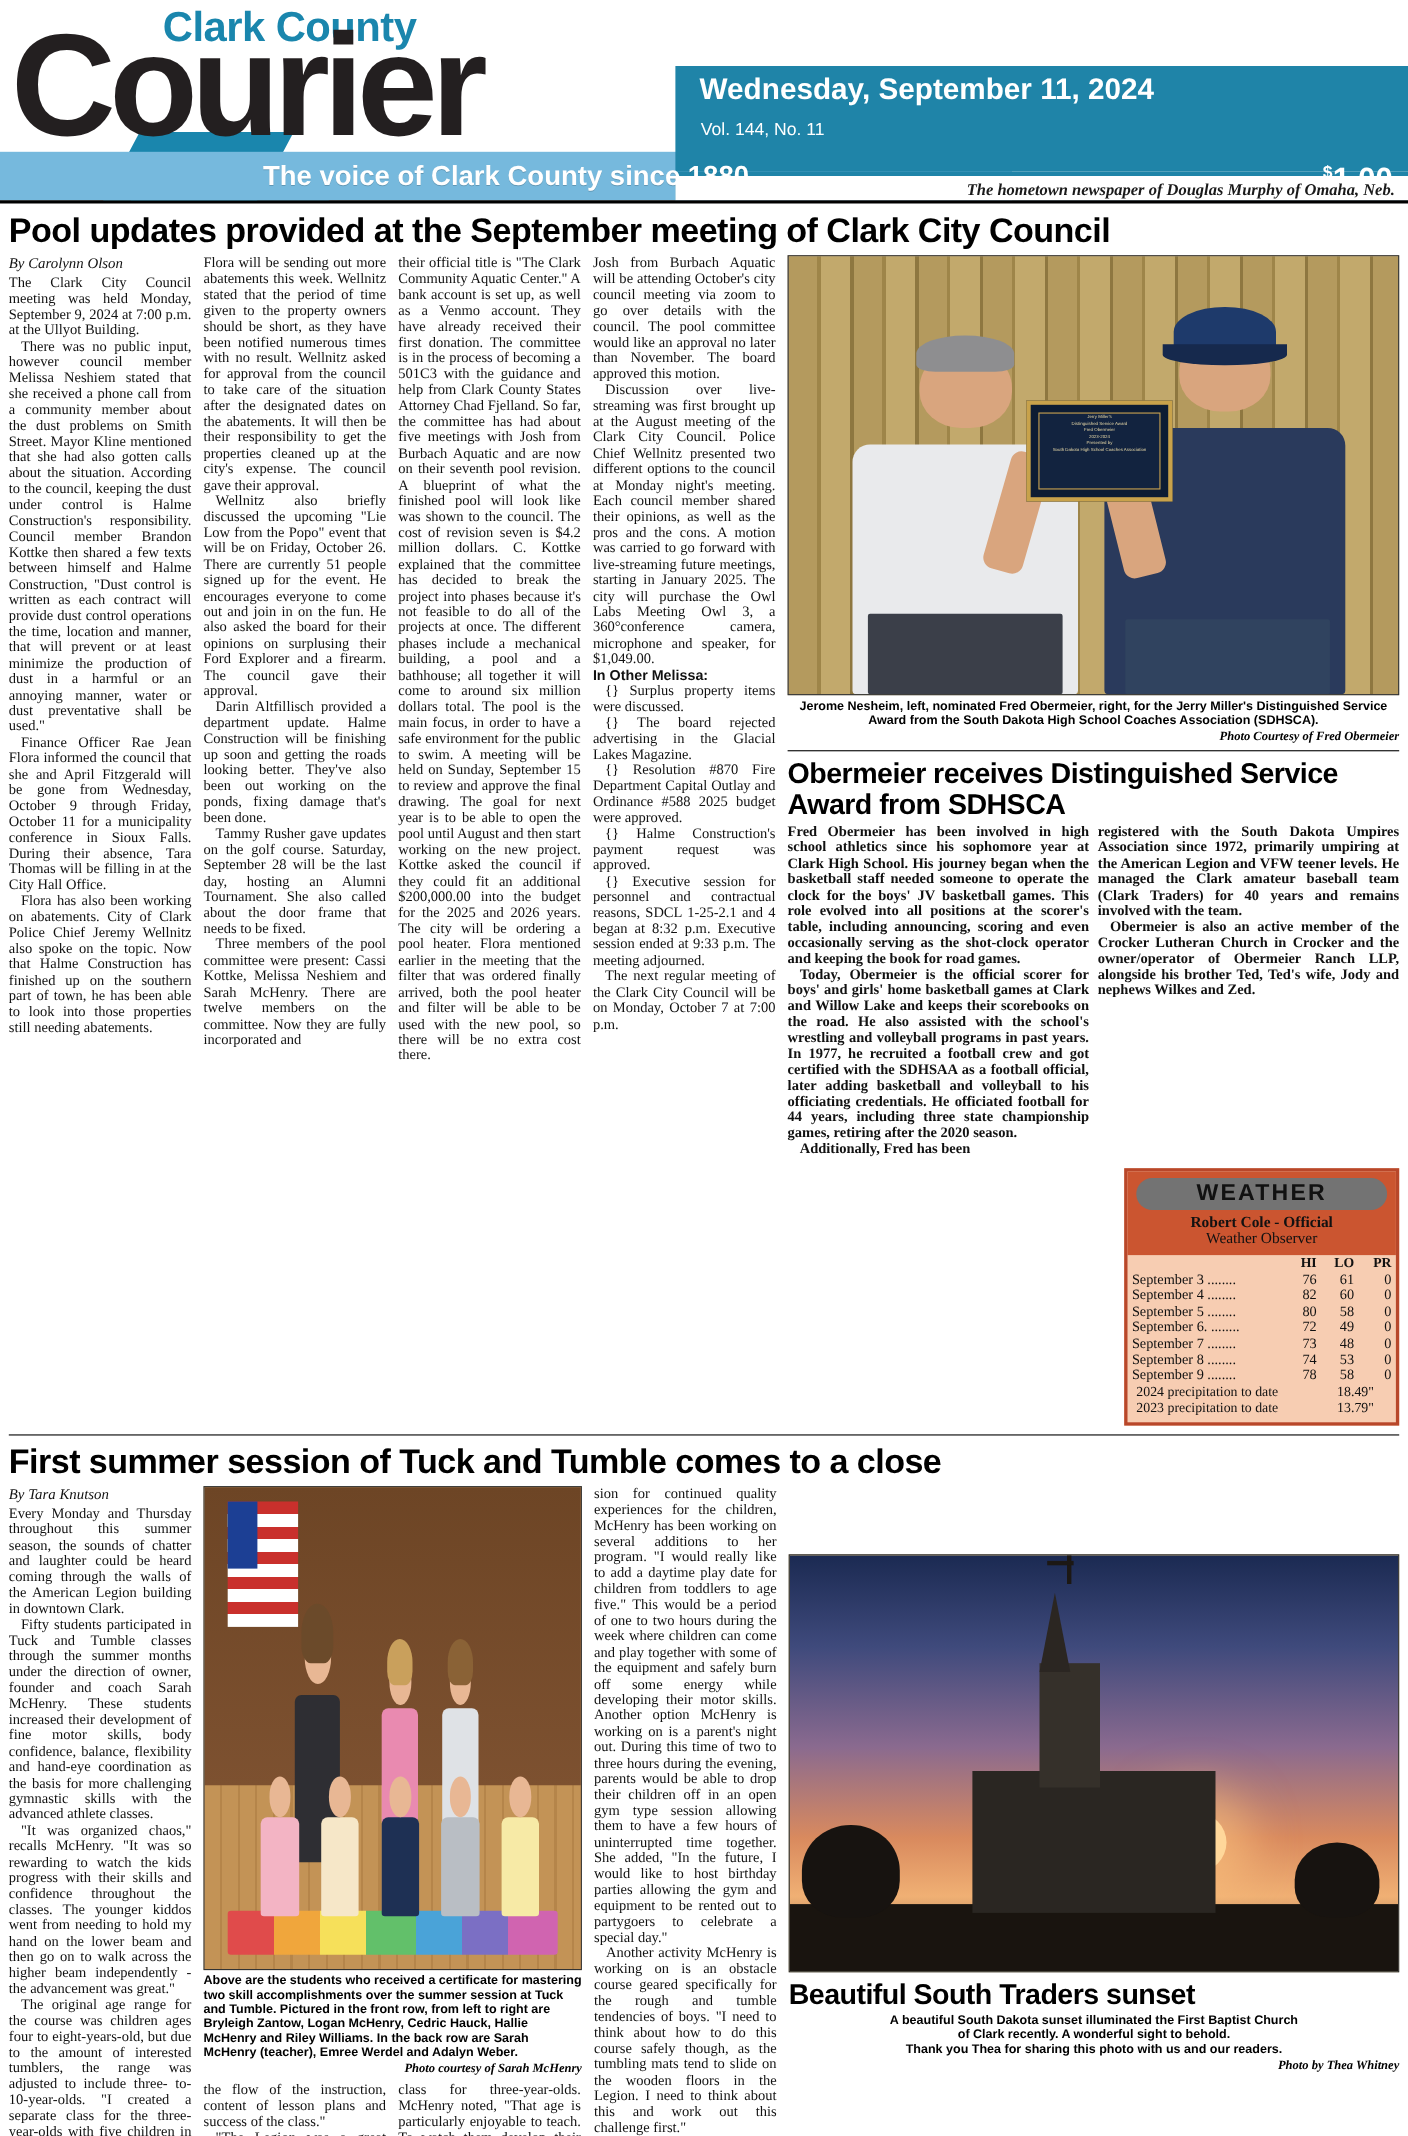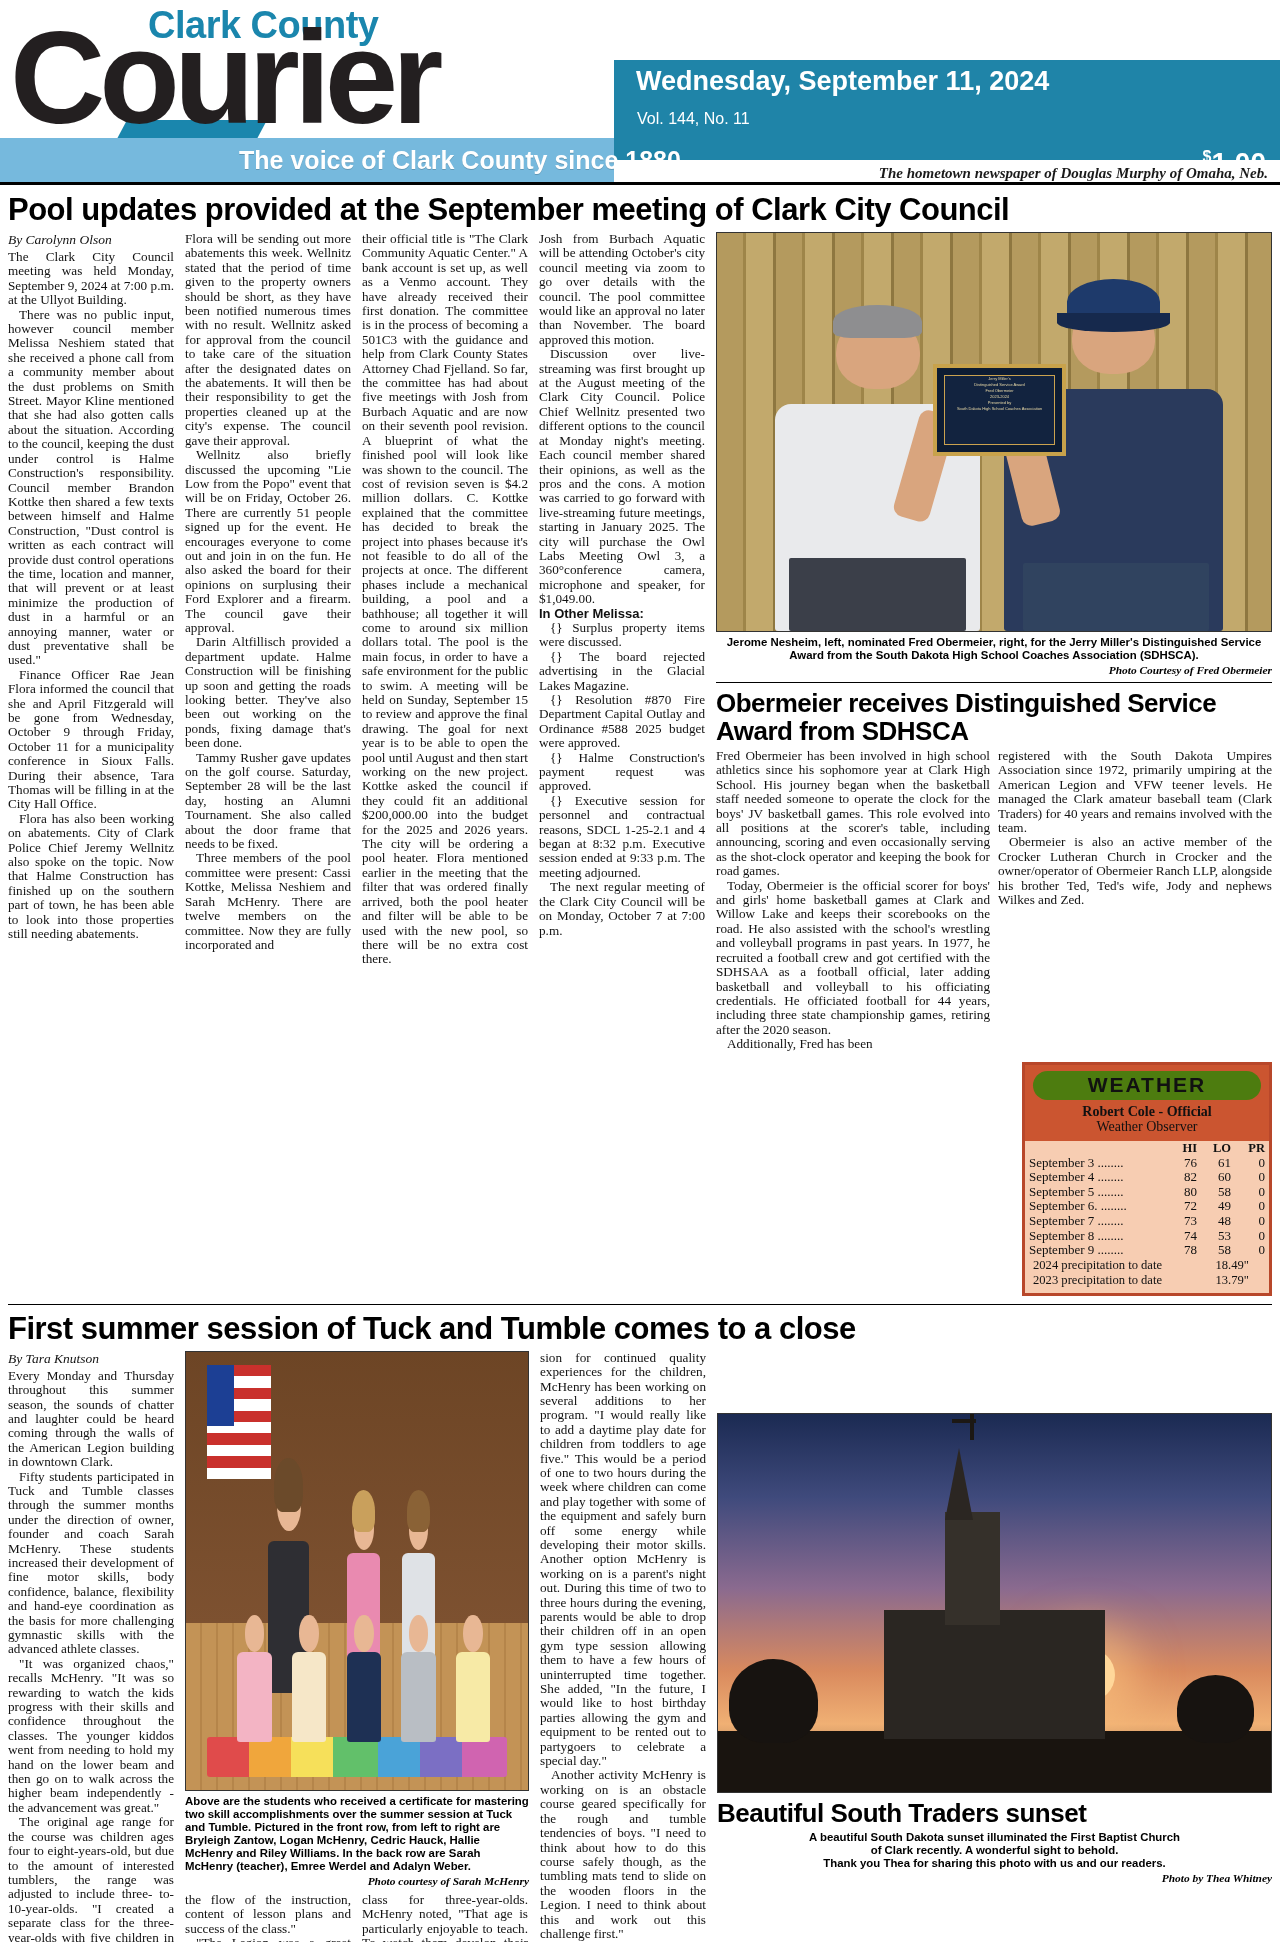--- a/index.html
+++ b/index.html
@@ -177,34 +177,34 @@
     border:1px solid #caa24f;
   }
   .plaque-txt {
     position:absolute; left:0; right:0; top:8px;
     text-align:center; color:#e8d9a8; font-size:4px; line-height:6px;
     font-family:"Liberation Sans", sans-serif;
   }
 
   
   .sec2 { margin-top:6px; }
-  .ober-grid { display:grid; grid-template-columns:1fr 1fr; column-gap:8px; }
+  .ober-grid { display:grid; grid-template-columns:1fr 1fr; column-gap:8px;font-weight:bold; }
 
   
   .weather-box {
     border:3px solid #b8472a;
     background:#f7cdb2;
     margin-top:10px;
     width:100%;
   }
   .weather-top {
     background:#cb5530; padding:6px 8px 7px 8px;
   }
   .weather-pill {
-    background:#4d7c0f; border-radius:22px; text-align:center;
+    background:#737373; border-radius:22px; text-align:center;
     font-family:"Liberation Sans", sans-serif;
     font-weight:bold; font-size:21px; letter-spacing:2px;
     padding:2px 0 3px 0; color:#111;
   }
   .weather-obs {
     text-align:center; margin-top:4px;
     font-family:"Liberation Serif", serif;
     font-size:14px; line-height:15px; color:#111;
   }
   .weather-obs b { font-weight:bold;font-family:Liberation Serif, serif; }

